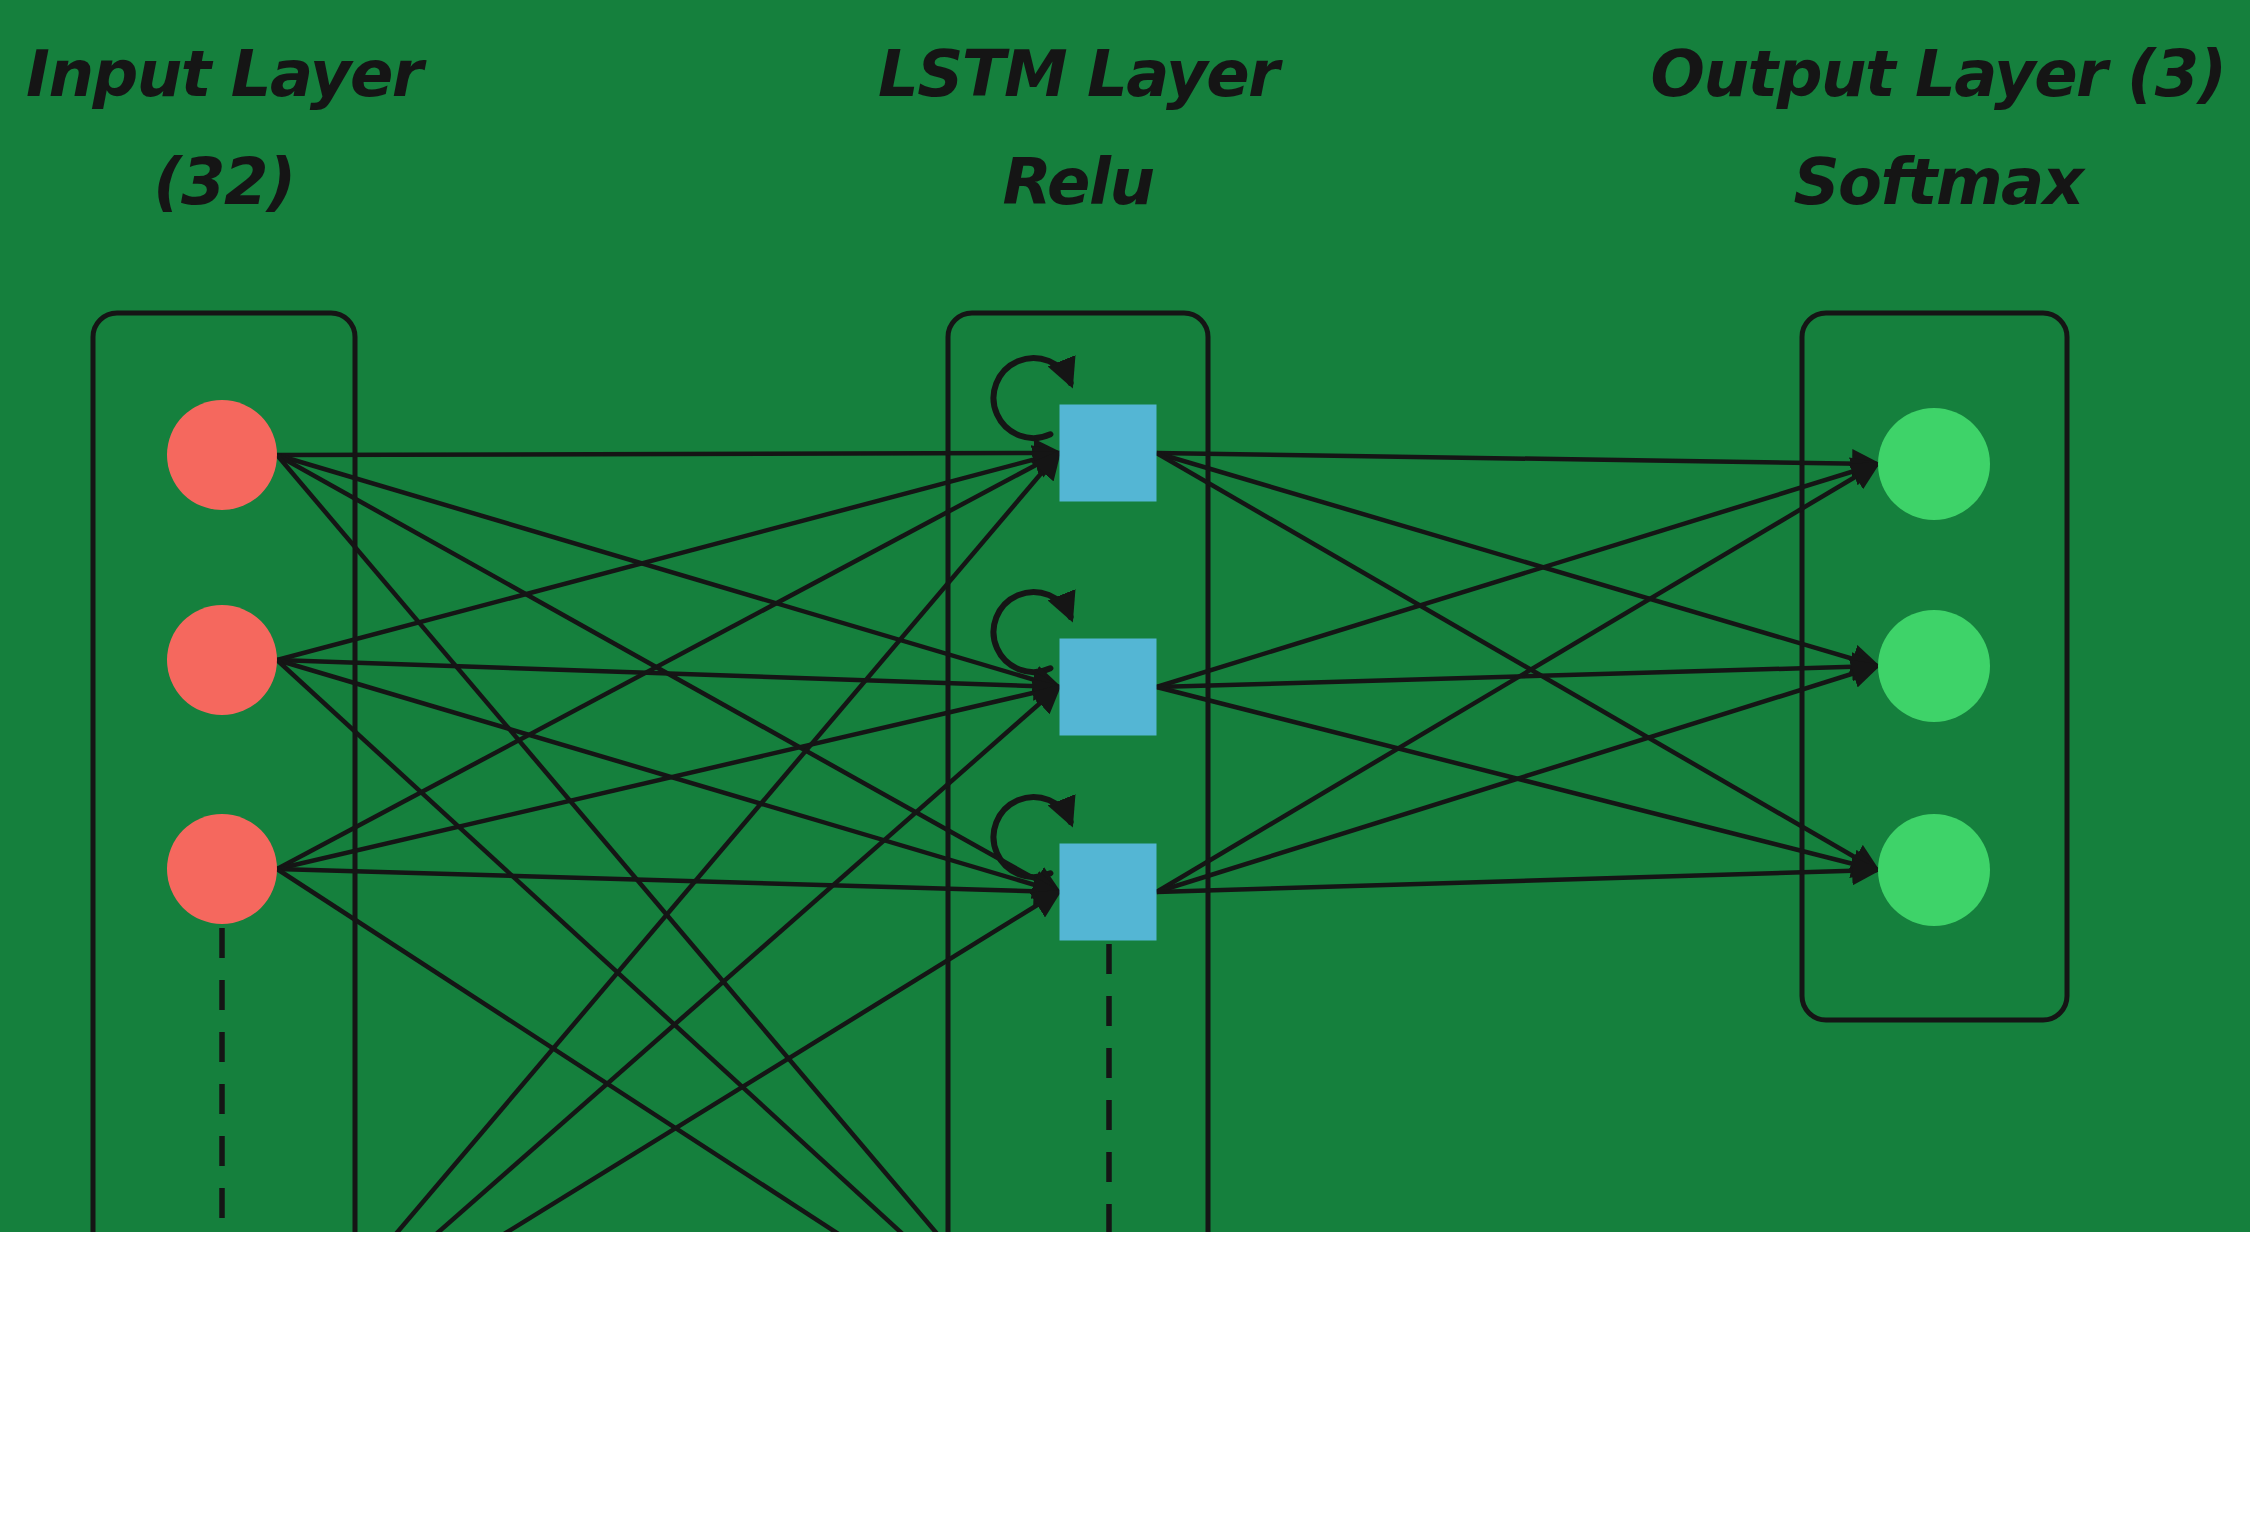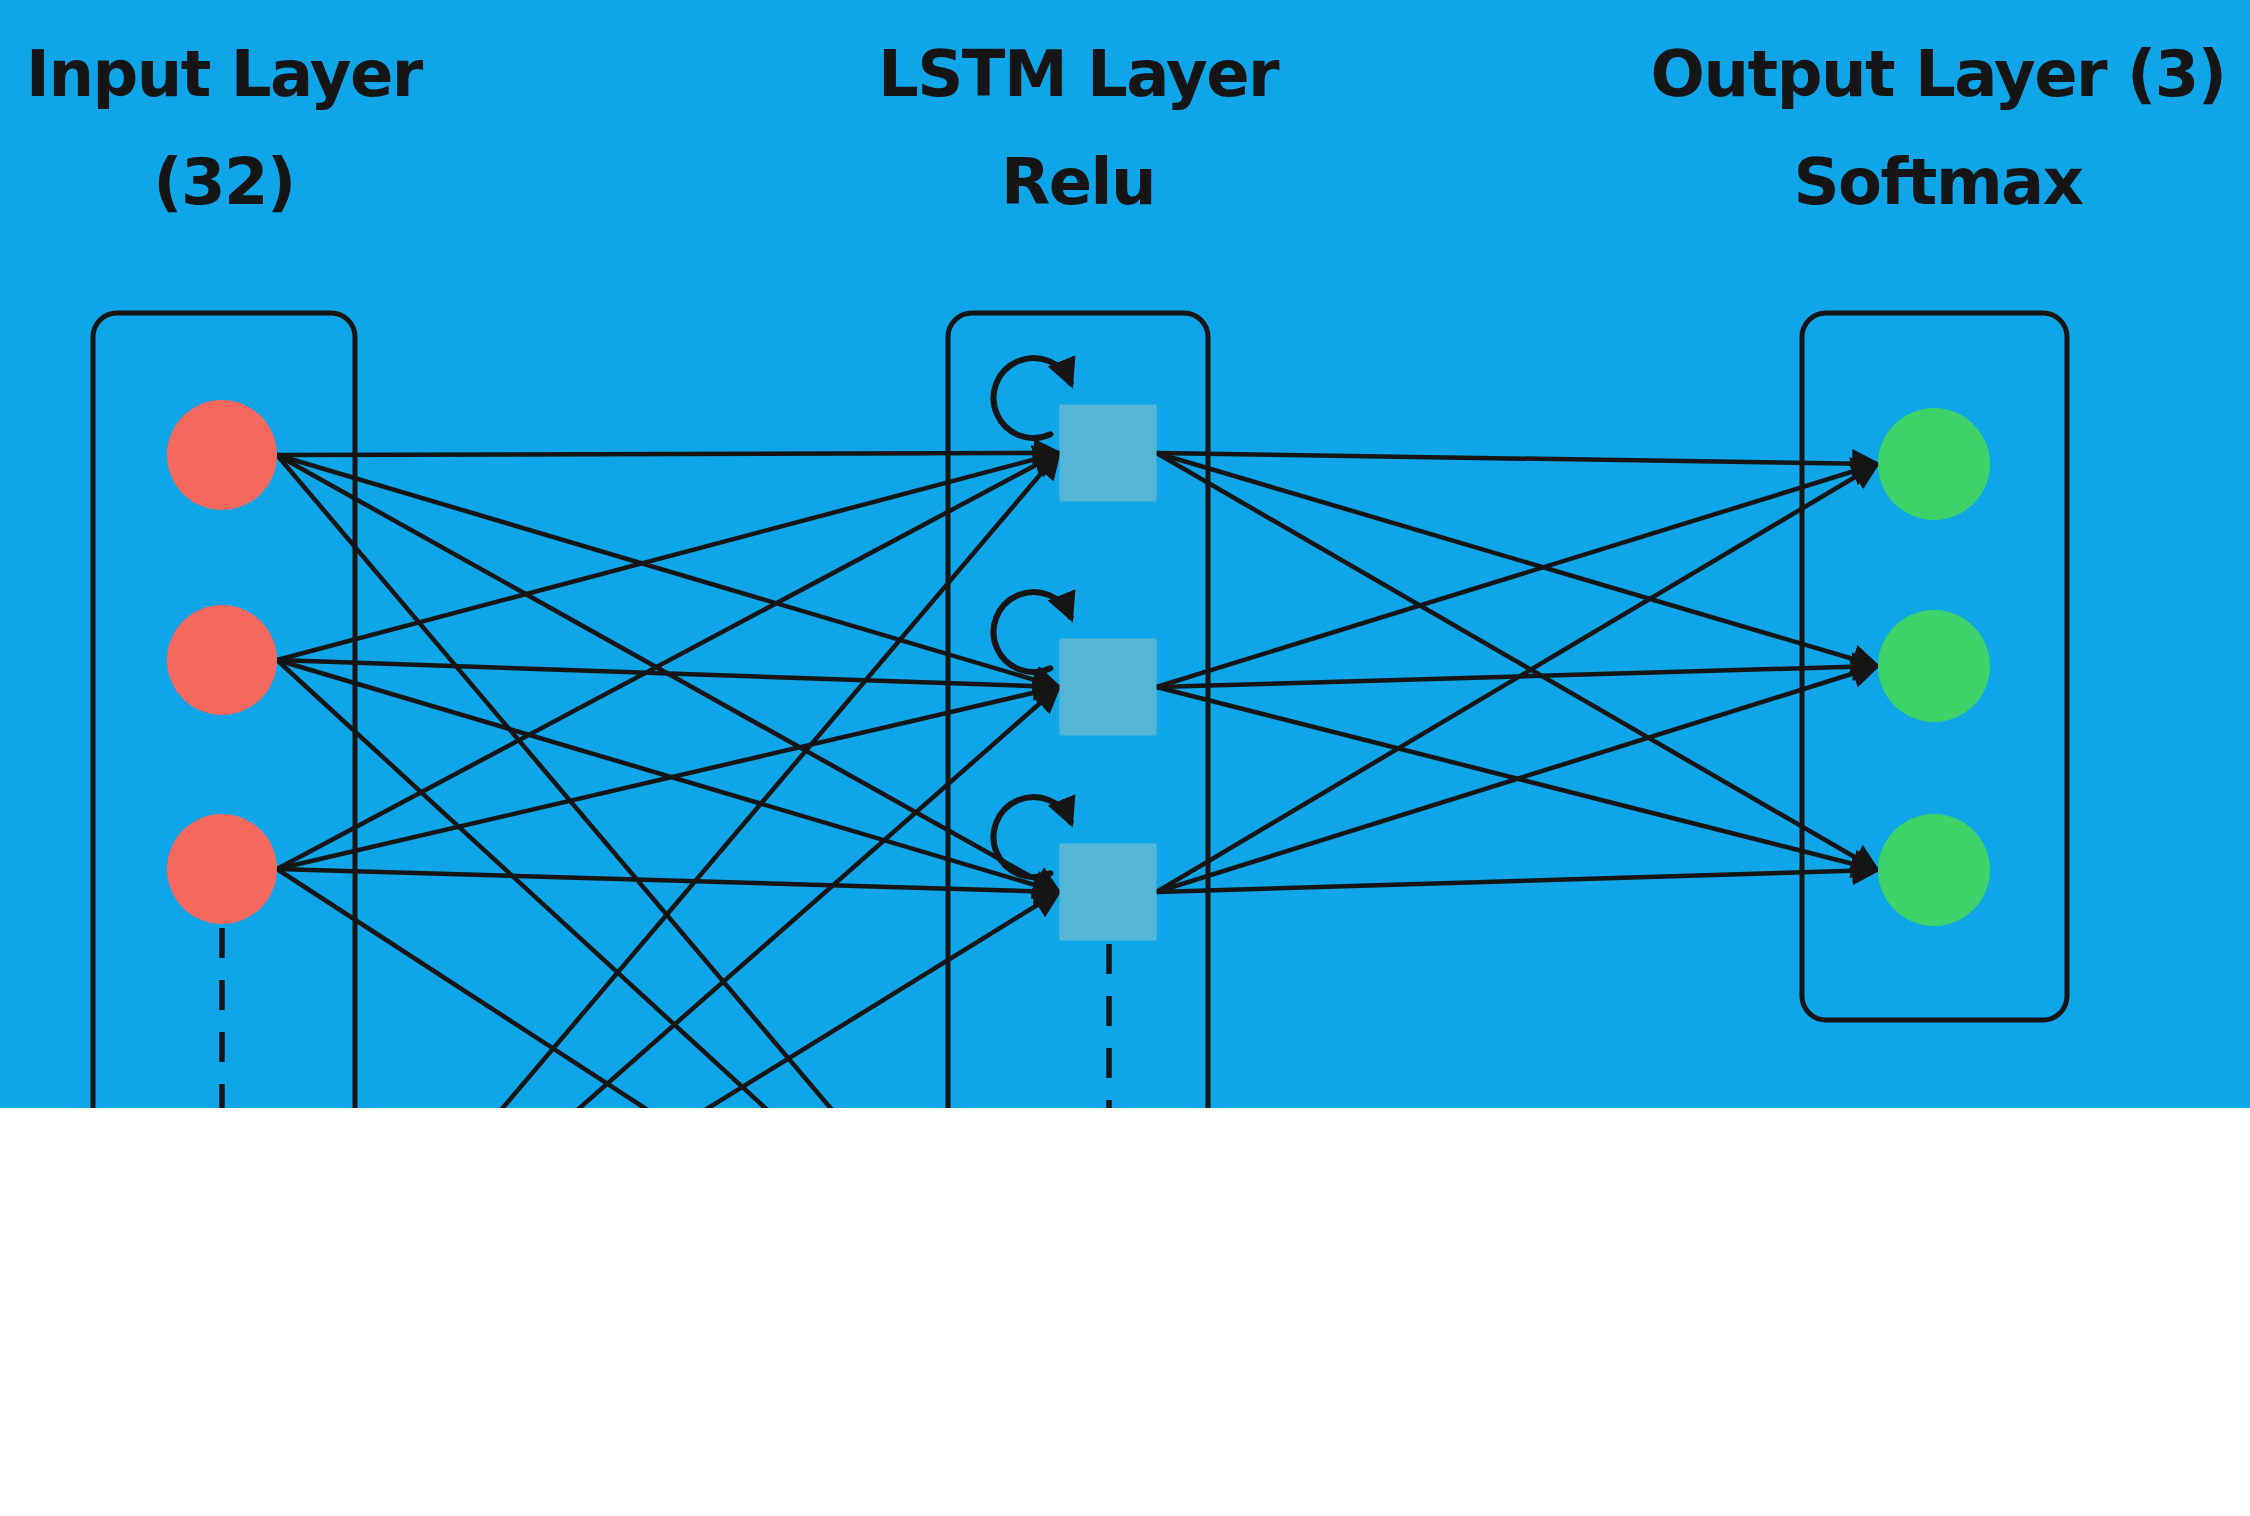--- a/index.html
+++ b/index.html
@@ -1,21 +1,22 @@
 <!DOCTYPE html>
 <html><head>
 <meta charset="utf-8">
 <style>
   html,body { margin:0; padding:0; background:#ffffff; }
   .stage {
     position:relative;
-    width:2250px; height:1108px;
-    background:#0ea5e9;
+    width:2250px; height:1232px;
+    background:#15803d;
     overflow:hidden;
     font-family:"DejaVu Sans","Liberation Sans",sans-serif;
+    font-style:italic;
   }
   svg { position:absolute; left:0; top:0; }
   text.layer-title {
     font-family:"DejaVu Sans","Liberation Sans",sans-serif;
     font-weight:700;
     font-size:64px;
     letter-spacing:-1.5px;
     fill:#151515;
   }
 </style>

